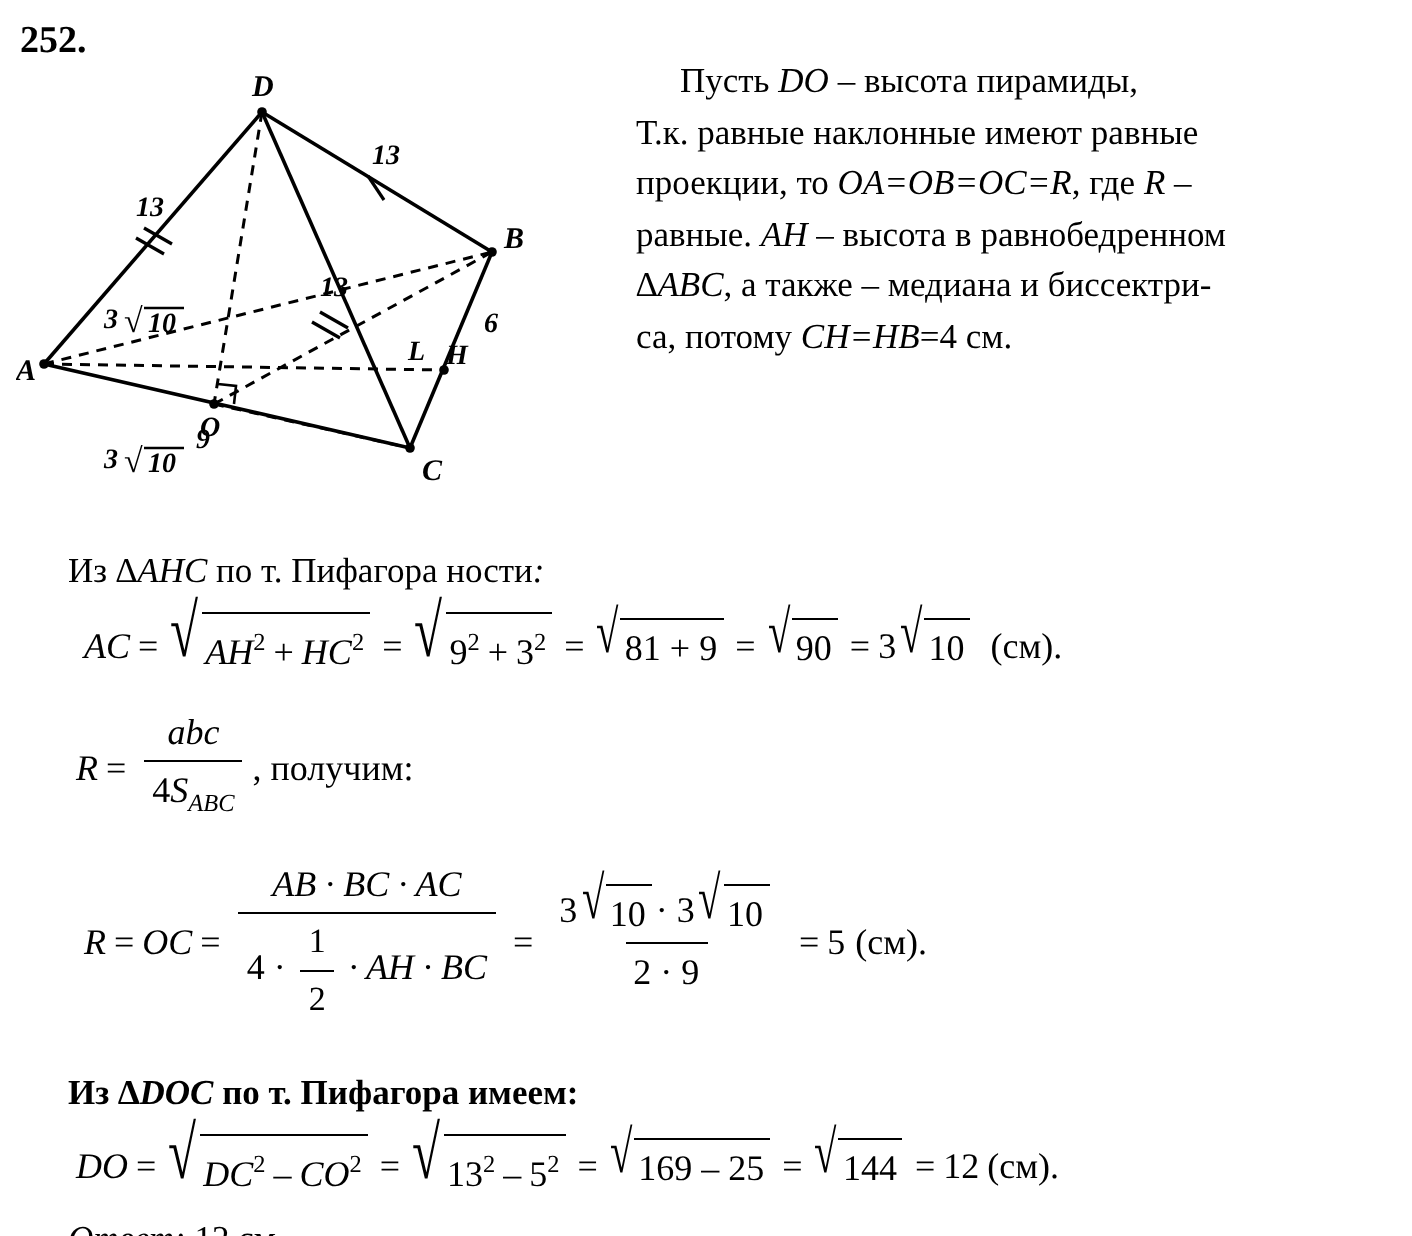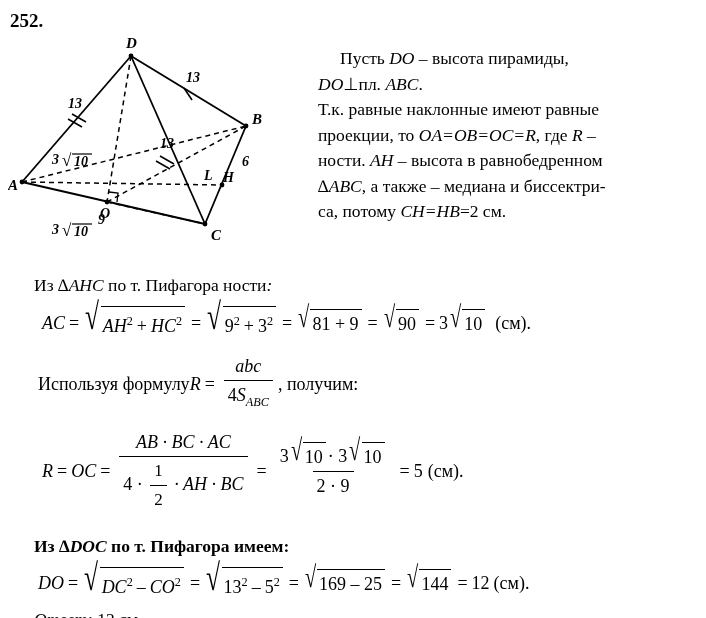--- a/index.html
+++ b/index.html
@@ -43,21 +43,20 @@
 
   
   .right-col {
     position: absolute;
     left: 318px;
     top: 28px;
     width: 382px;
     font-size: 17.5px;
     line-height: 25.5px;
     text-align: justify;
-    margin-top: 18px;
   }
   .right-col p { margin: 0; }
   .indent { text-indent: 22px; }
   .ital { font-style: italic; }
 
   
   .body-block {
     position: absolute;
     left: 34px;
     top: 272px;
@@ -212,35 +211,32 @@
         <line x1="64" y1="194" x2="84" y2="194" stroke="#000" stroke-width="1.2"></line>
         <text x="66" y="206" font-family="Liberation Serif, serif" font-size="14" font-style="italic" font-weight="bold">10</text>
       </g>
     </svg>
   </div>
 
   <div class="right-col">
     <p class="indent">
       <span>Пусть </span><span class="ital">DO</span><span> – высота пирамиды,</span>
     </p>
-    <p>
-      <span class="ital">DO</span><span>⊥пл. </span><span class="ital">ABC</span><span>.</span>
-    </p>
     <p>Т.к. равные наклонные имеют равные</p>
     <p>
       <span>проекции, то </span><span class="ital">OA=OB=OC=R</span><span>, где </span><span class="ital">R</span><span> –</span>
     </p>
     <p>
-      <span>ности. </span><span class="ital">AH</span><span> – высота в равнобедренном</span>
+      <span>равные. </span><span class="ital">AH</span><span> – высота в равнобедренном</span>
     </p>
     <p>
       <span>∆</span><span class="ital">ABC</span><span>, а также – медиана и биссектри-</span>
     </p>
     <p>
-      <span>са, потому </span><span class="ital">CH=HB</span><span>=2 см.</span>
+      <span>са, потому </span><span class="ital">CH=HB</span><span>=4 см.</span>
     </p>
   </div>
 
   <div class="body-block">
 
     <p class="line">
       <span>Из ∆</span><span class="ital">AHC</span><span> по т. Пифагора ности</span><span class="ital">:</span>
     </p>
 
     <div class="gap-sm"></div>
@@ -276,21 +272,20 @@
       <span class="sqrt">
         <span class="radical">√</span>
         <span class="radicand">10</span>
       </span>
       <span style="padding-left:8px;">(см).</span>
     </div>
 
     <div style="height:14px;"></div>
 
     <div class="math-row" style="padding-left:4px;">
-      <span>Используя формулу  </span>
       <span class="mi">R</span>
       <span class="op">=</span>
       <span class="frac">
         <span class="num mi">abc</span>
         <span class="den"><span class="mn">4</span><span class="mi">S</span><sub class="sb">ABC</sub></span>
       </span>
       <span>, получим:</span>
     </div>
 
     <div style="height:14px;"></div>

